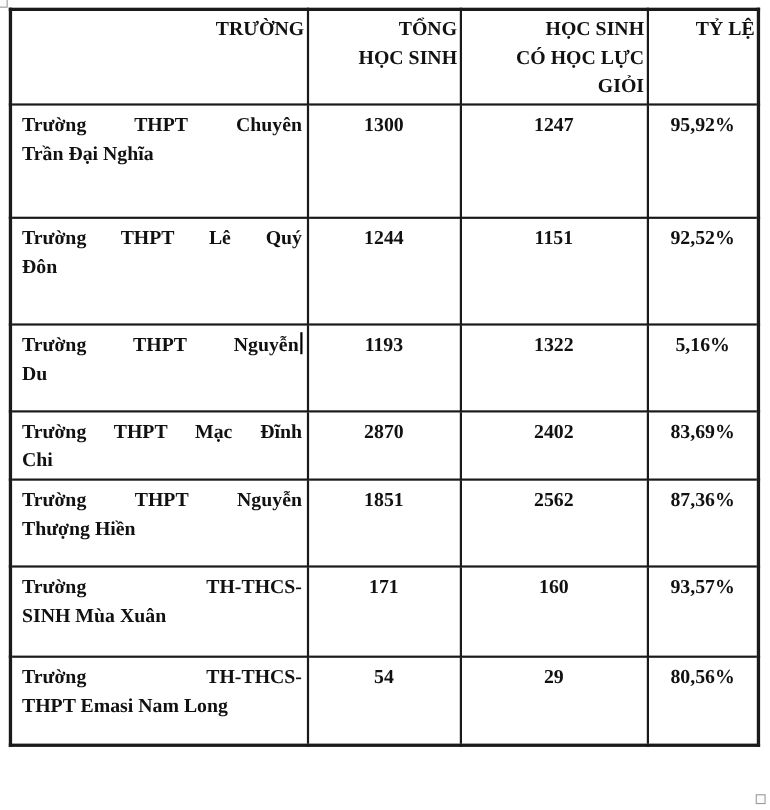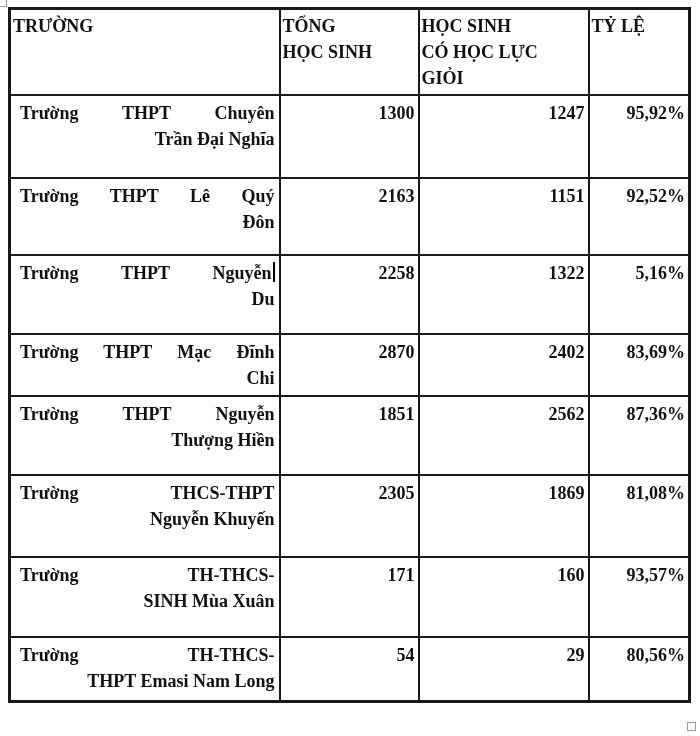--- a/index.html
+++ b/index.html
@@ -21,38 +21,38 @@
   }
   .school-table th,.school-table td{
     border:2px solid var(--border-color);
     vertical-align:top;
     font-weight:bold;
     font-size:18px;
     line-height:26px;
     background:#ffffff;
   }
   .school-table th{
-    text-align:left;
+    text-align:right;
     white-space:pre-line;
     padding:3px 2px;
     font-family:Liberation Serif, serif;
   }
   .school-table td{padding:4px 3px;}
   td.school-cell{padding-left:9px;padding-right:4px;}
-  td.num-cell{text-align:right;}
+  td.num-cell{text-align:center;}
   .jline{text-align:justify;text-align-last:justify;}
-  .lline{text-align:right;}
+  .lline{text-align:left;}
   .text-cursor{
     display:inline-block;width:2px;height:20px;
     background:#000;vertical-align:-3px;margin-left:1px;
   }
   
   thead tr{height:81px;}
-  tbody tr:nth-child(1){height:83px;}
-  tbody tr:nth-child(2){height:77px;}
+  tbody tr:nth-child(1){height:103px;}
+  tbody tr:nth-child(2){height:97px;}
   tbody tr:nth-child(3){height:79px;}
   tbody tr:nth-child(4){height:61px;}
   tbody tr:nth-child(5){height:79px;}
   tbody tr:nth-child(6){height:82px;}
   tbody tr:nth-child(7){height:80px;}
   tbody tr:nth-child(8){height:64px;}
   .sel-handle{
     position:absolute;width:9px;height:9px;
     background:#fbfbfb;border:1px solid #9b9b9b;
     z-index:5;
@@ -93,59 +93,50 @@
         </td>
         <td class="num-cell">1300</td>
         <td class="num-cell">1247</td>
         <td class="num-cell">95,92%</td>
       </tr>
       <tr>
         <td class="school-cell">
           <div class="jline">Trường THPT Lê Quý</div>
           <div class="lline">Đôn</div>
         </td>
-        <td class="num-cell">2163</td>
+        <td class="num-cell">1244</td>
         <td class="num-cell">1151</td>
         <td class="num-cell">92,52%</td>
       </tr>
       <tr>
         <td class="school-cell">
           <div class="jline"><span>Trường THPT Nguyễn</span><span class="text-cursor"></span></div>
           <div class="lline">Du</div>
         </td>
-        <td class="num-cell">2258</td>
+        <td class="num-cell">1193</td>
         <td class="num-cell">1322</td>
         <td class="num-cell">5,16%</td>
       </tr>
       <tr>
         <td class="school-cell">
           <div class="jline">Trường THPT Mạc Đĩnh</div>
           <div class="lline">Chi</div>
         </td>
         <td class="num-cell">2870</td>
         <td class="num-cell">2402</td>
         <td class="num-cell">83,69%</td>
       </tr>
       <tr>
         <td class="school-cell">
           <div class="jline">Trường THPT Nguyễn</div>
           <div class="lline">Thượng Hiền</div>
         </td>
         <td class="num-cell">1851</td>
         <td class="num-cell">2562</td>
         <td class="num-cell">87,36%</td>
-      </tr>
-      <tr>
-        <td class="school-cell">
-          <div class="jline">Trường THCS-THPT</div>
-          <div class="lline">Nguyễn Khuyến</div>
-        </td>
-        <td class="num-cell">2305</td>
-        <td class="num-cell">1869</td>
-        <td class="num-cell">81,08%</td>
       </tr>
       <tr>
         <td class="school-cell">
           <div class="jline">Trường TH-THCS-</div>
           <div class="lline">SINH Mùa Xuân</div>
         </td>
         <td class="num-cell">171</td>
         <td class="num-cell">160</td>
         <td class="num-cell">93,57%</td>
       </tr>

